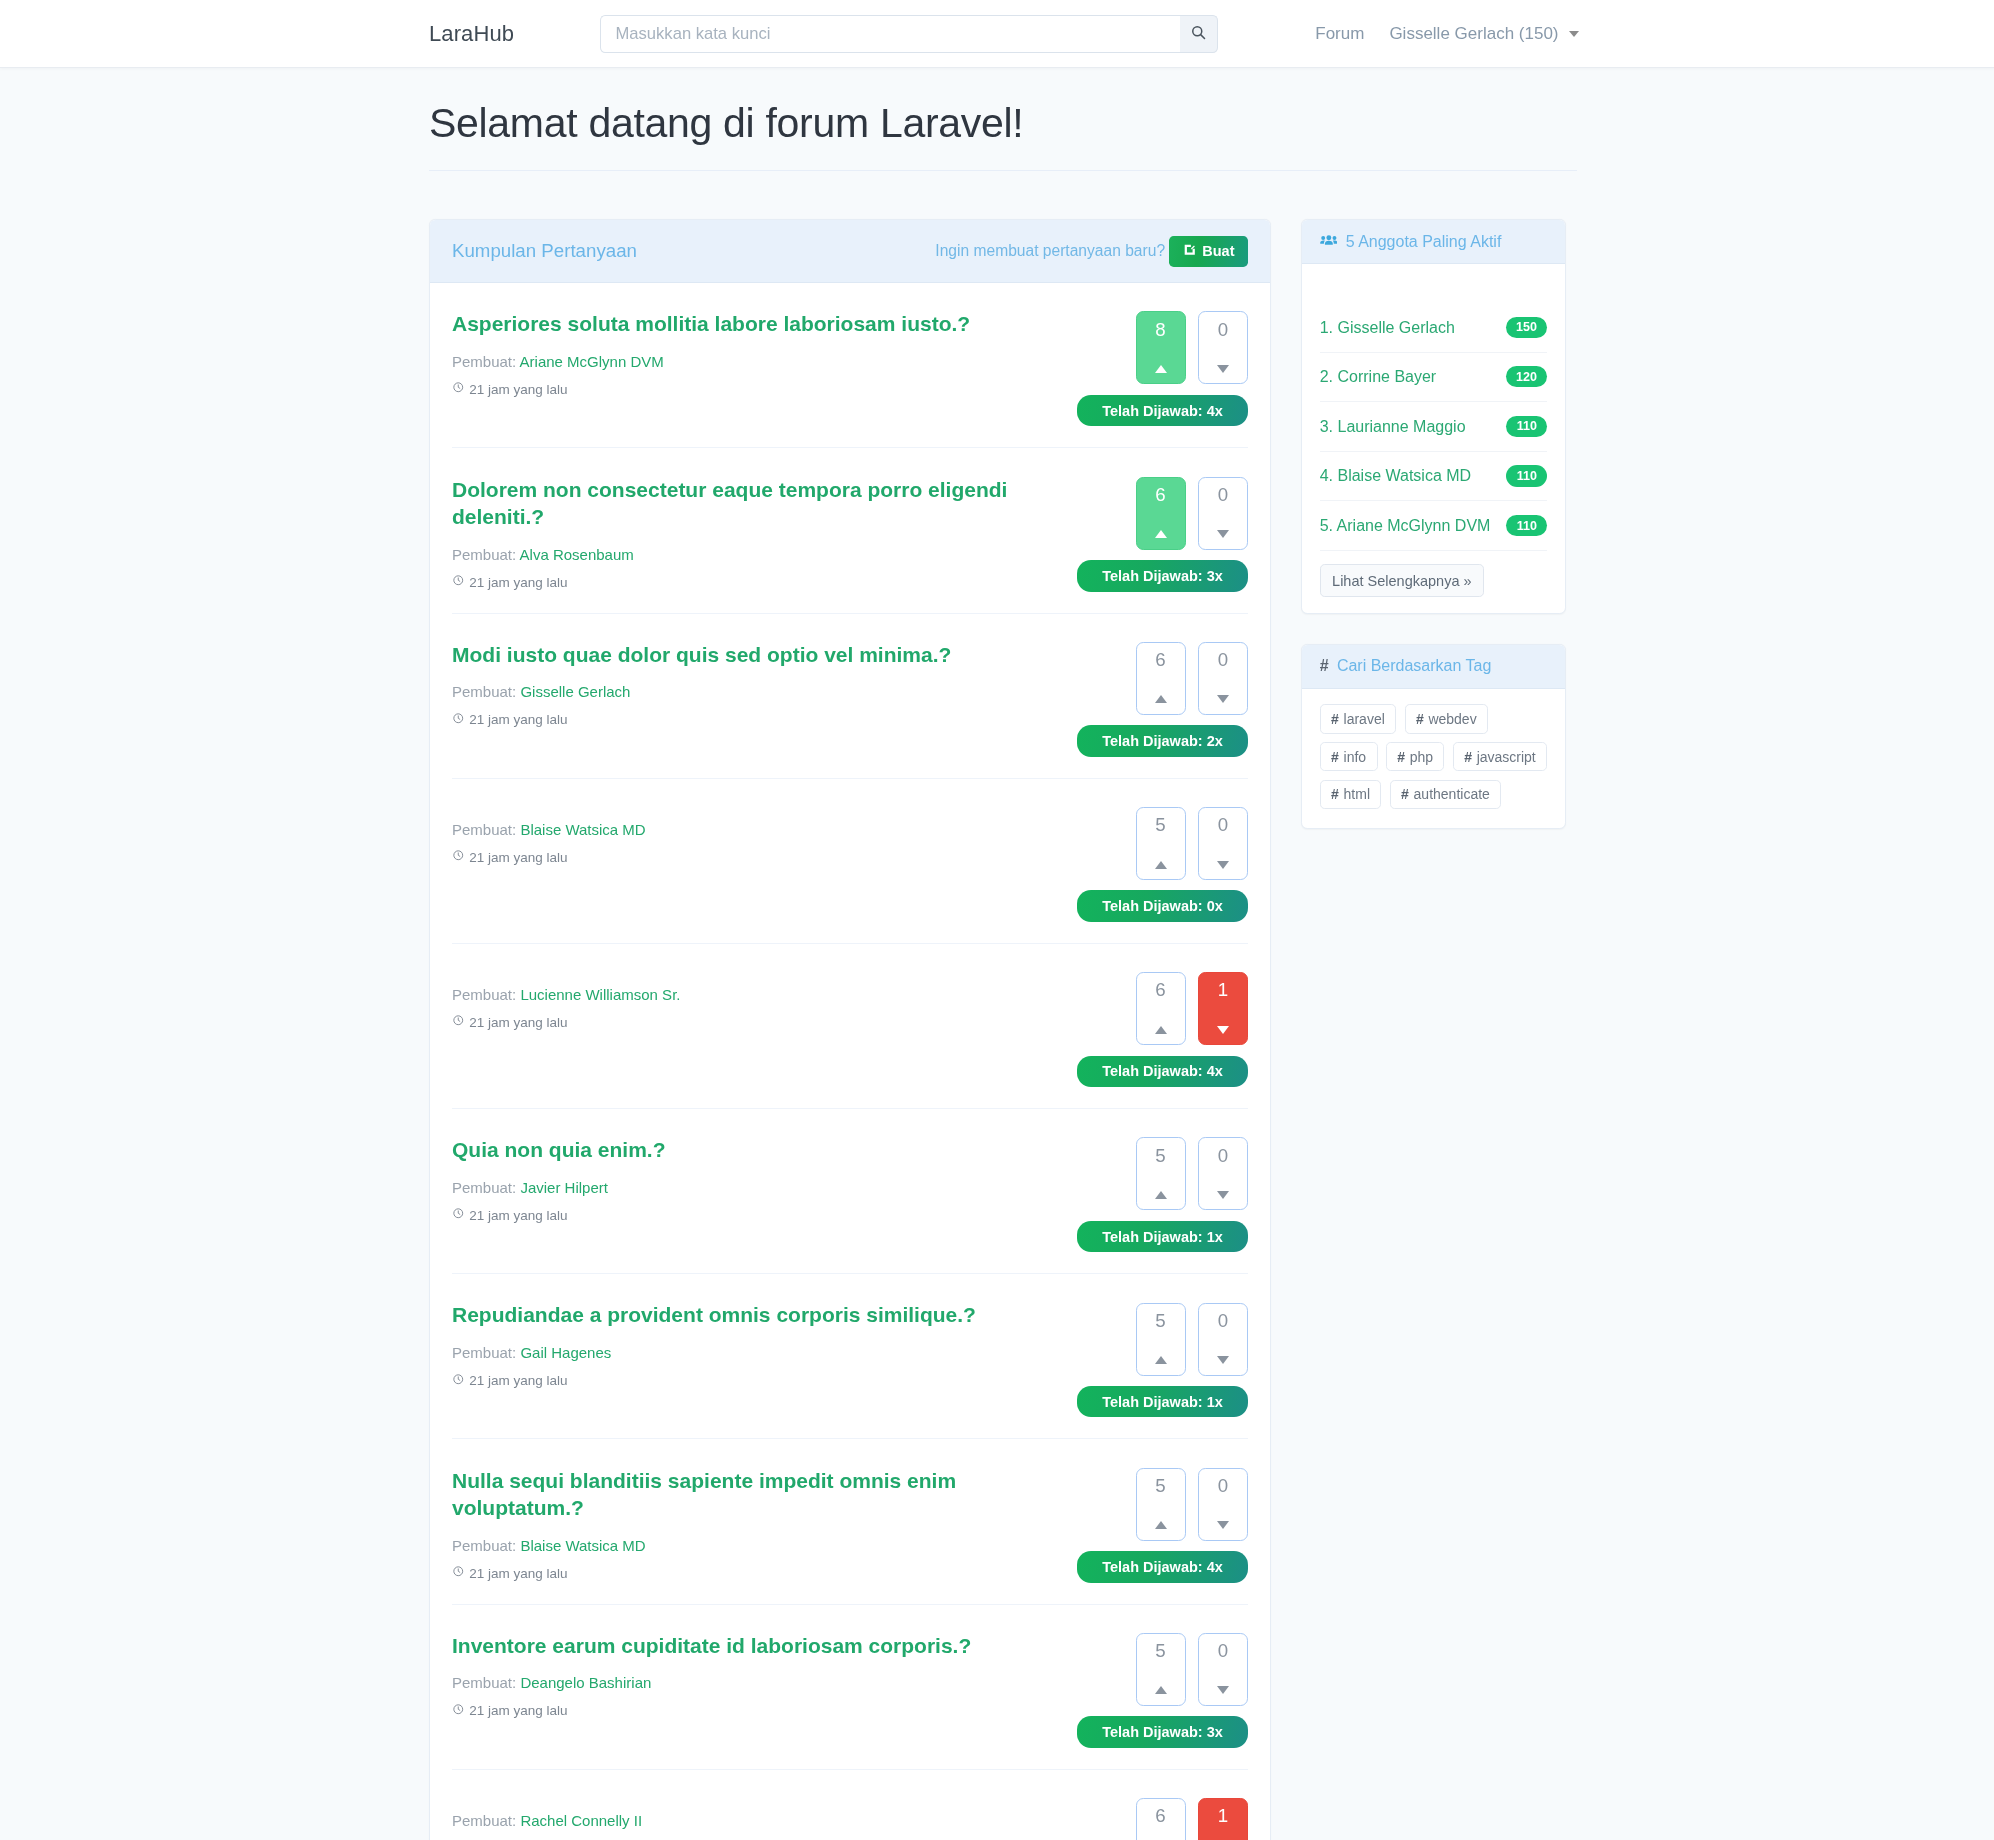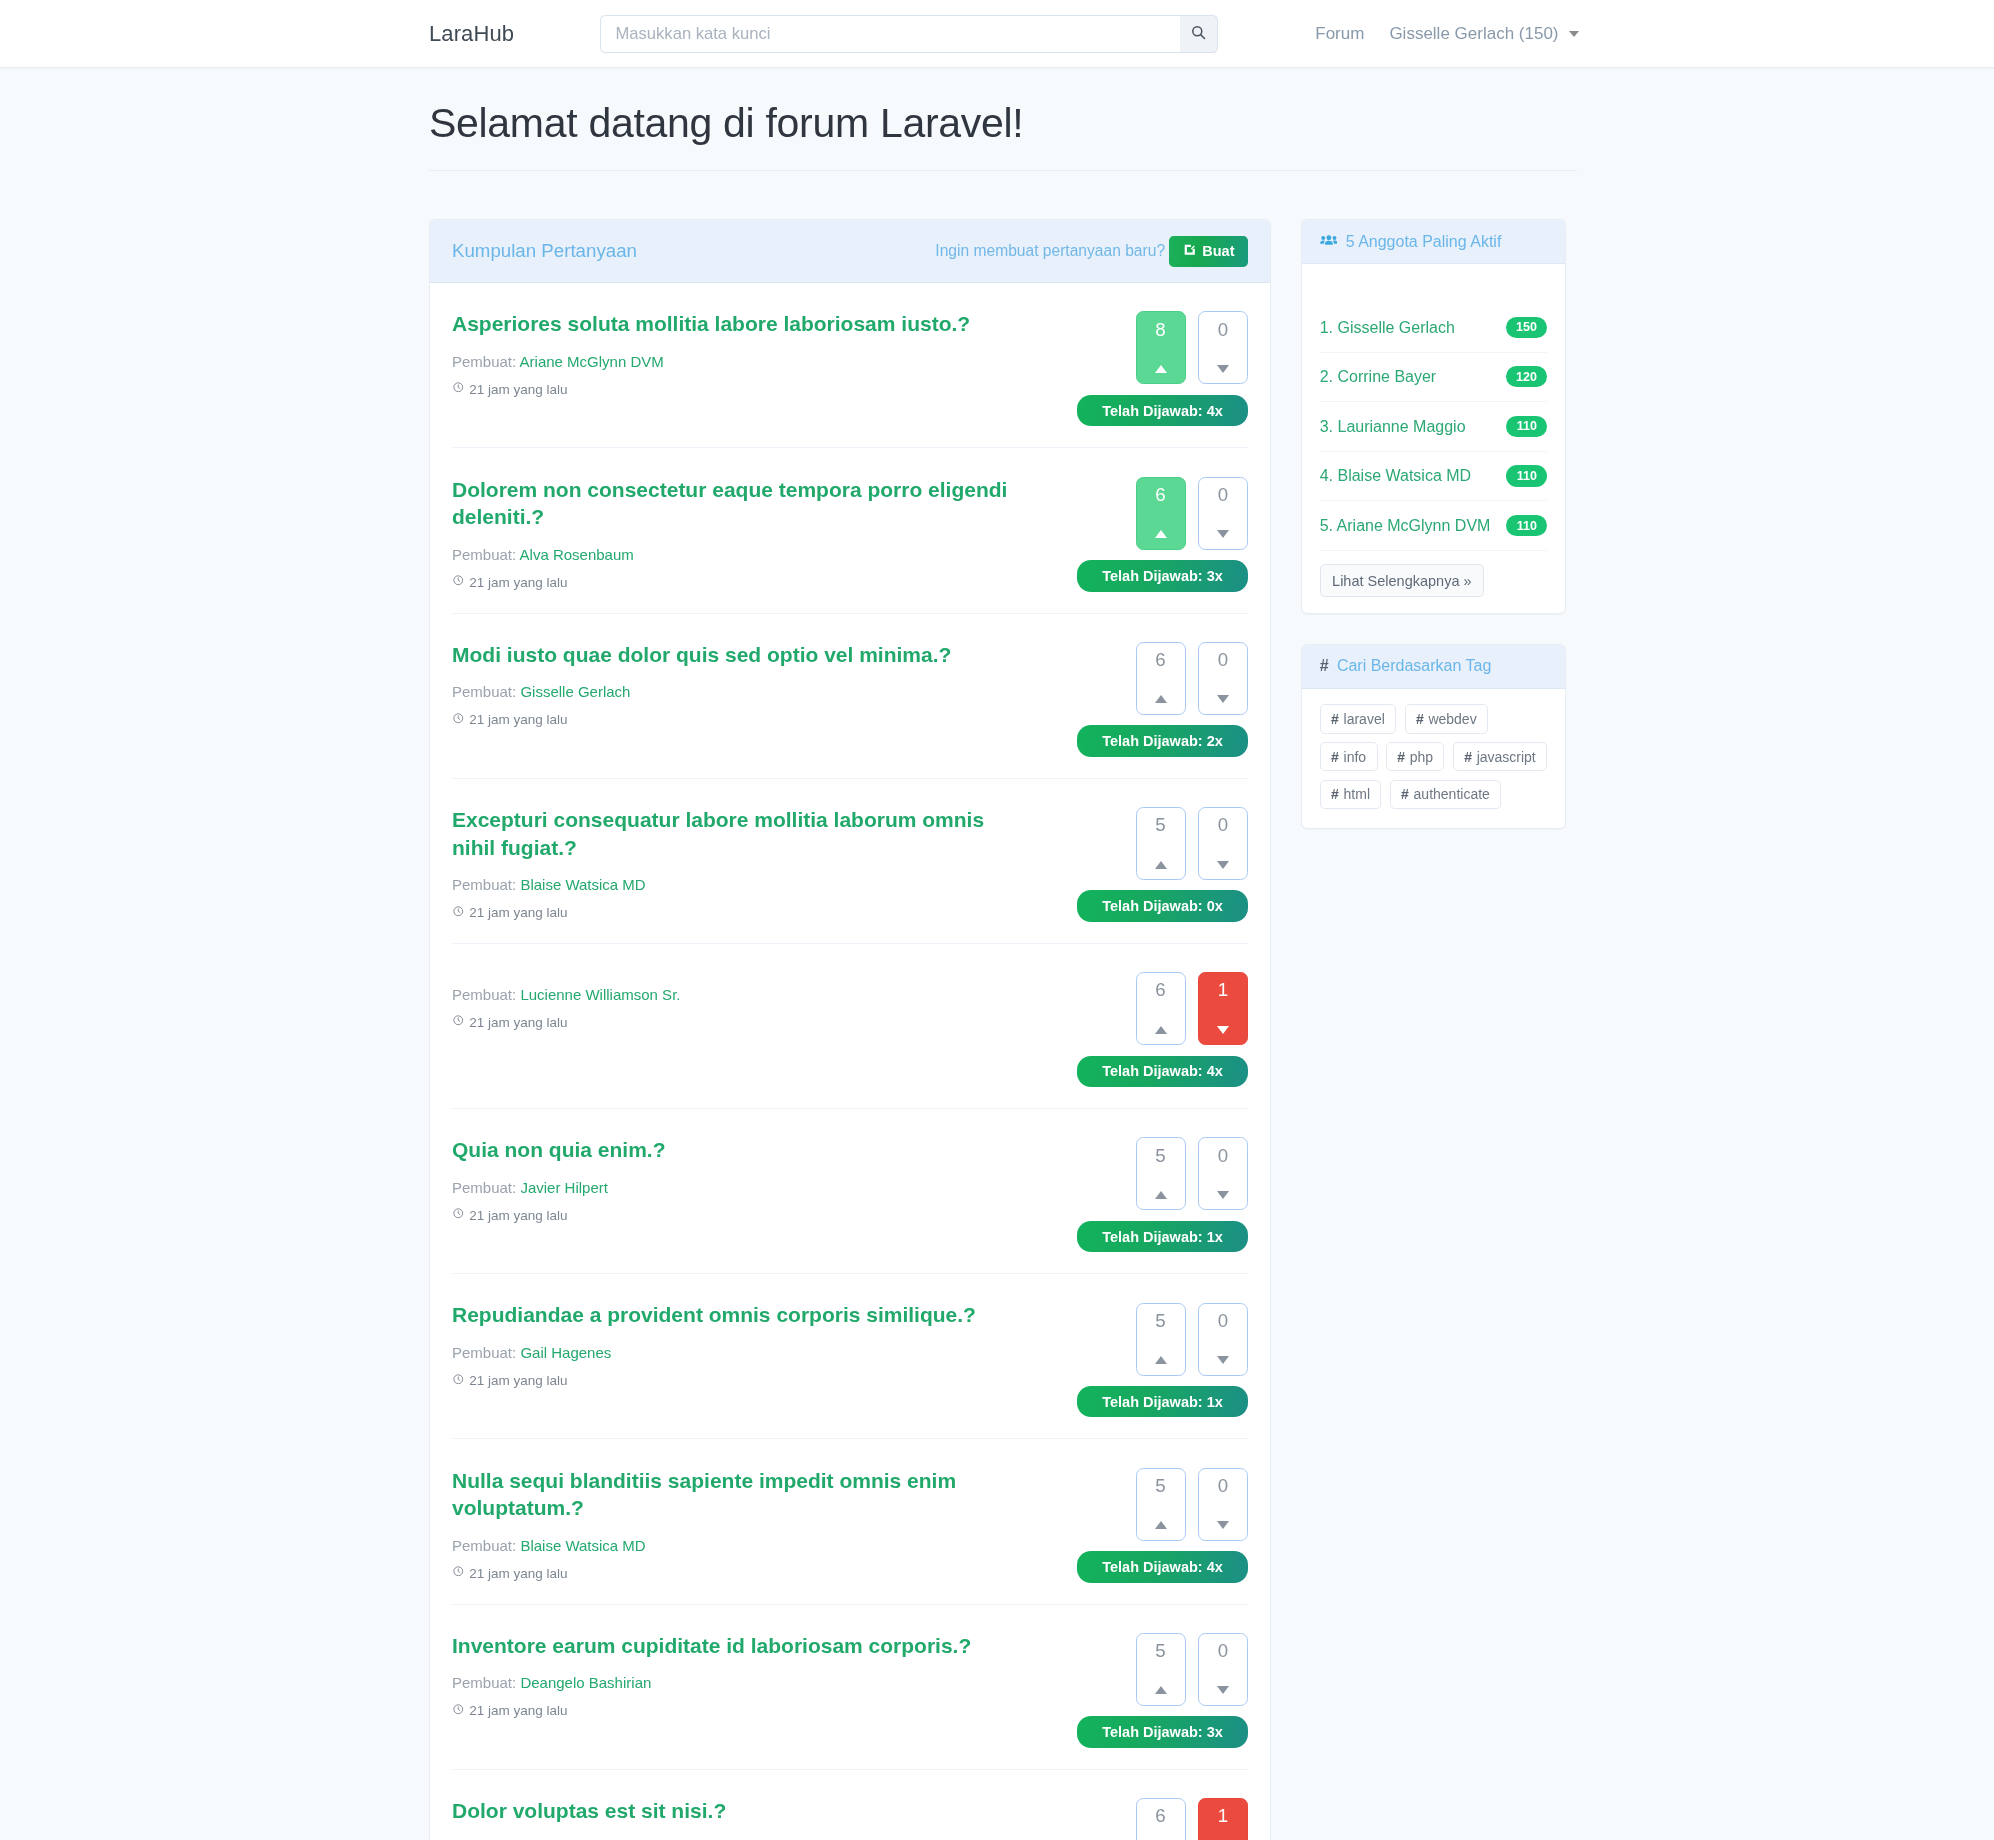--- a/index.html
+++ b/index.html
@@ -457,21 +457,20 @@
                     <div class="vote-box">
                       <span class="vote-num">0</span>
                       <span class="arrow-down"></span>
                     </div>
                   </div>
                   <div class="answered-badge">Telah Dijawab: 2x</div>
                 </div>
               </div>
               <div class="q-row">
                 <div class="q-left">
-                  <a class="q-title">Excepturi consequatur labore mollitia laborum omnis nihil fugiat.?</a>
                   <div class="q-meta"><span>Pembuat:</span> <a>Blaise Watsica MD</a></div>
                   <div class="q-time">
                     <span><svg width="12.5" height="12.5" viewBox="0 0 24 24" fill="none" stroke="#7d8691" stroke-width="1.8">
                         <circle cx="12" cy="12" r="8.5"></circle>
                         <path d="M12 7.5V12l3 2" stroke-linecap="round"></path>
                       </svg></span>
                     <span>21 jam yang lalu</span>
                   </div>
                 </div>
                 <div class="q-right">
@@ -612,21 +611,20 @@
                     <div class="vote-box">
                       <span class="vote-num">0</span>
                       <span class="arrow-down"></span>
                     </div>
                   </div>
                   <div class="answered-badge">Telah Dijawab: 3x</div>
                 </div>
               </div>
               <div class="q-row">
                 <div class="q-left">
-                  <a class="q-title">Dolor voluptas est sit nisi.?</a>
                   <div class="q-meta"><span>Pembuat:</span> <a>Rachel Connelly II</a></div>
                 </div>
                 <div class="q-right">
                   <div class="vote-pair">
                     <div class="vote-box">
                       <span class="vote-num">6</span>
                       <span class="arrow-up"></span>
                     </div>
                     <div class="vote-box down-active">
                       <span class="vote-num">1</span>

